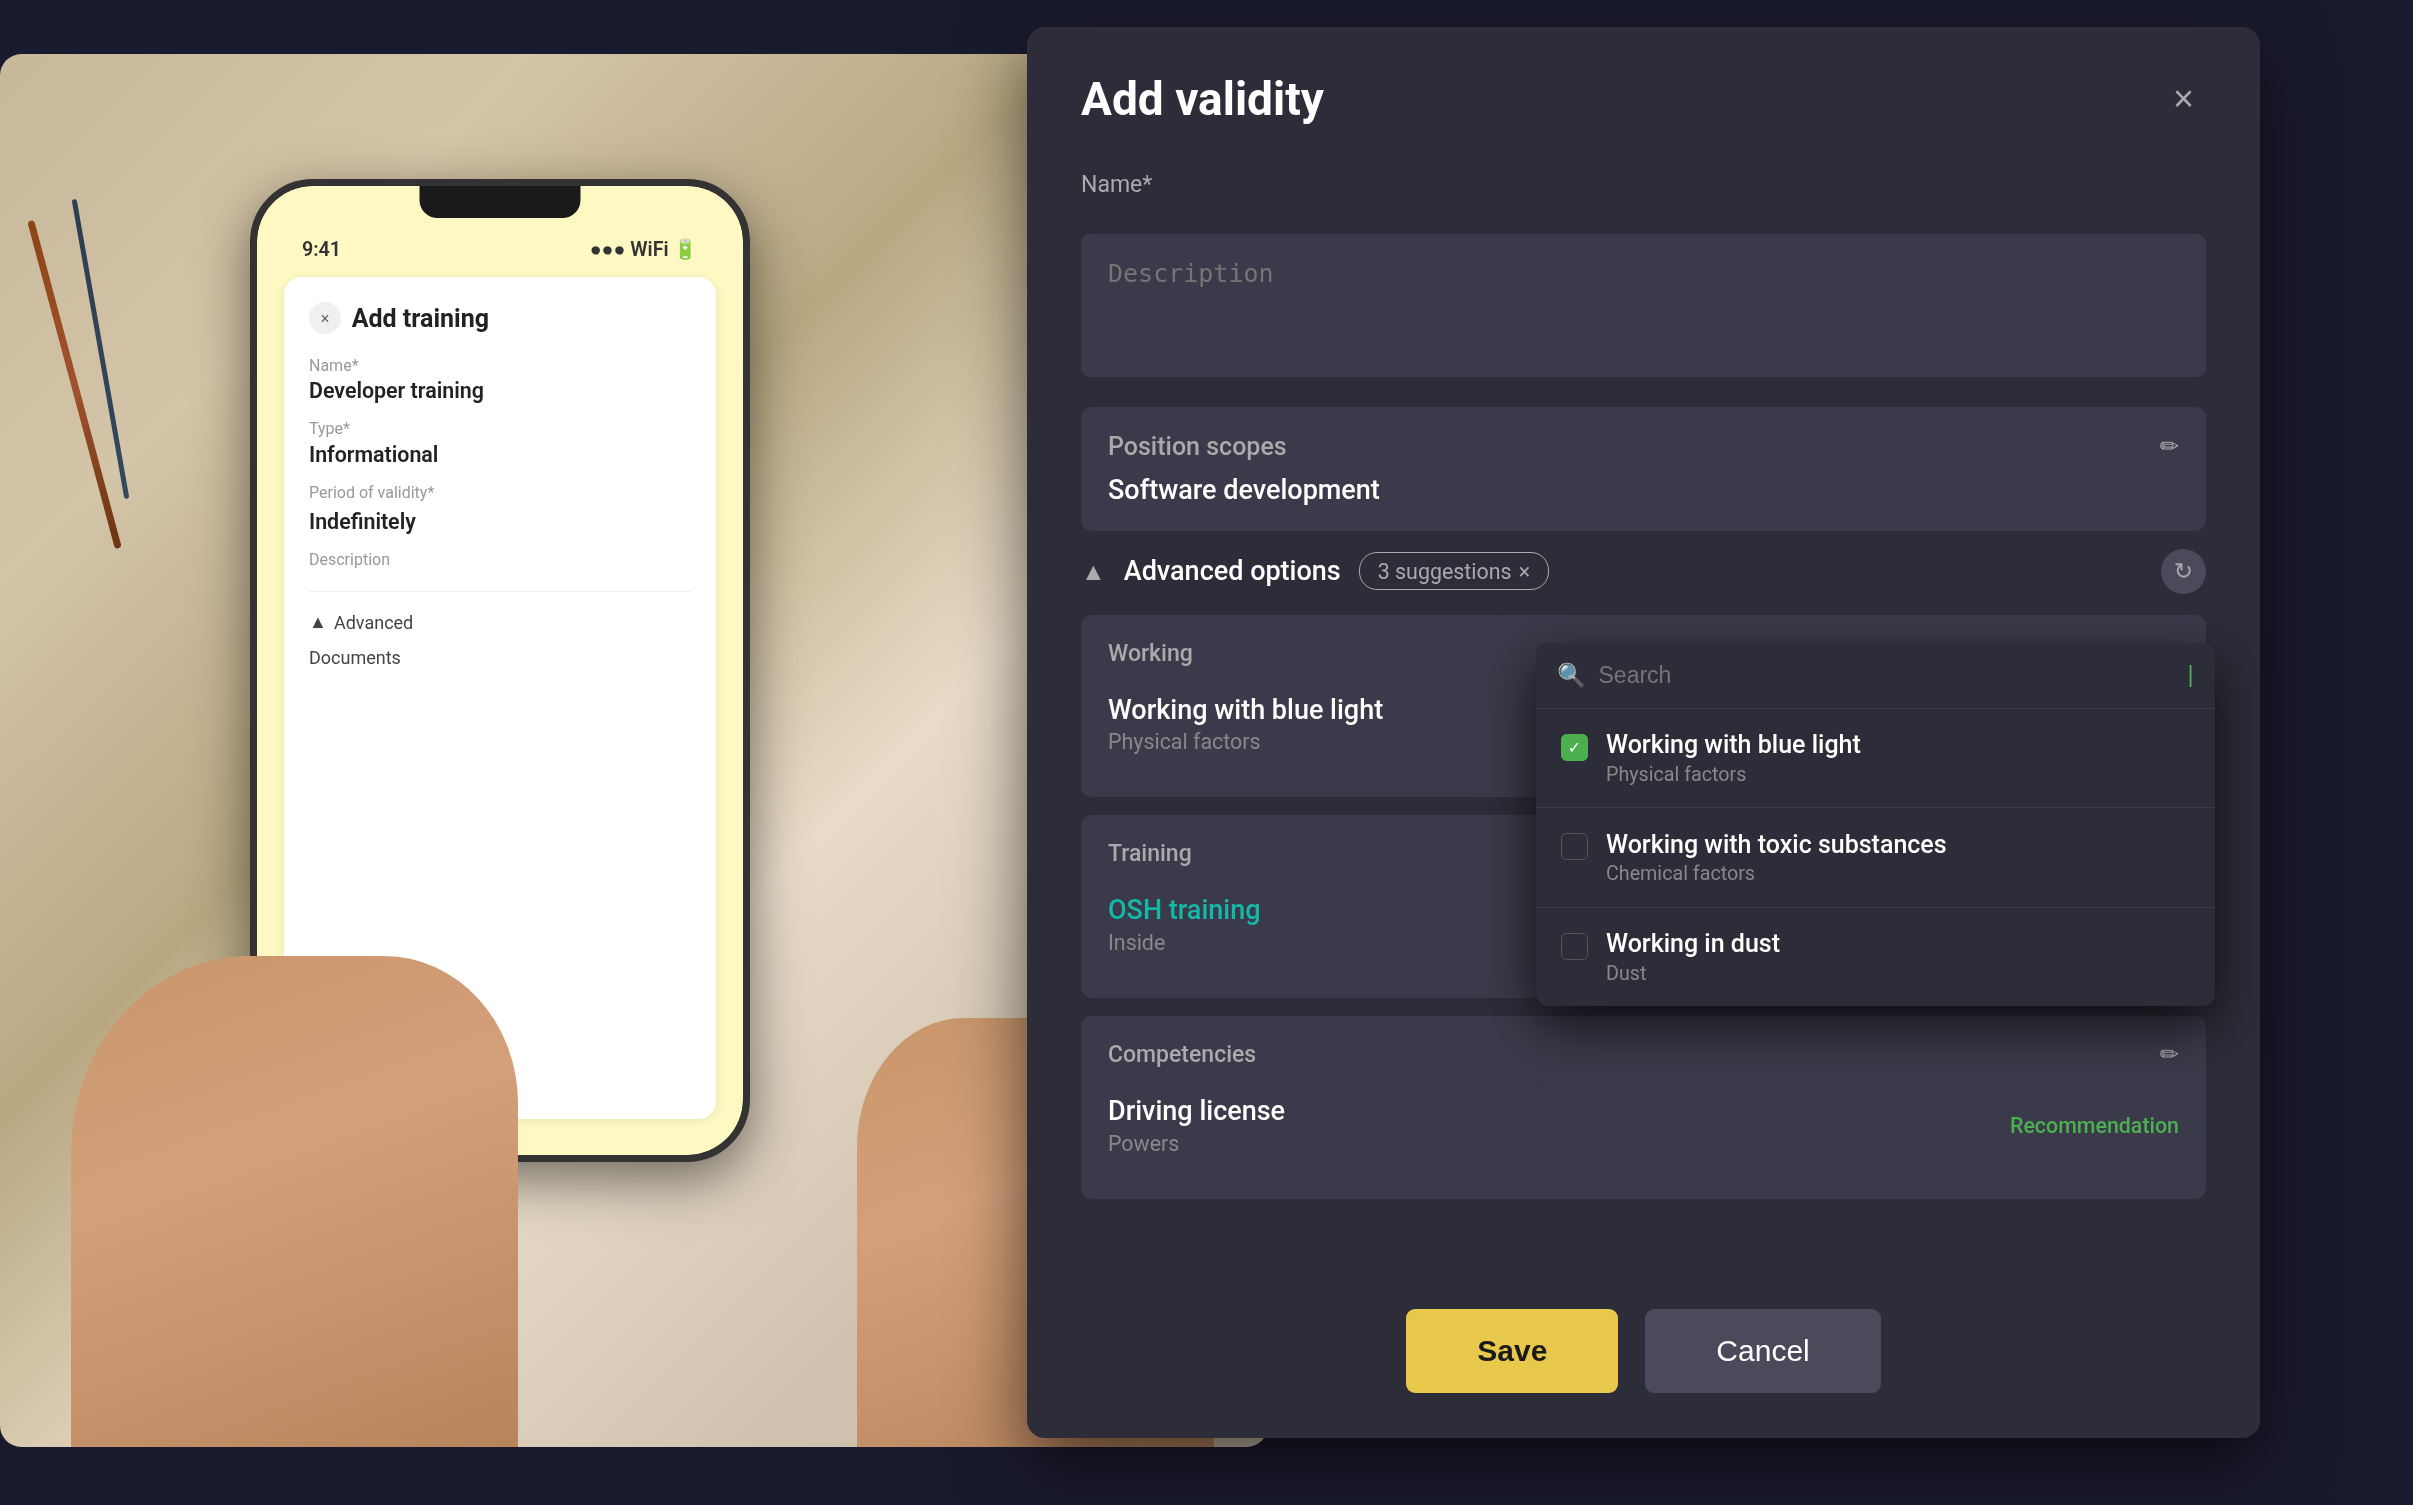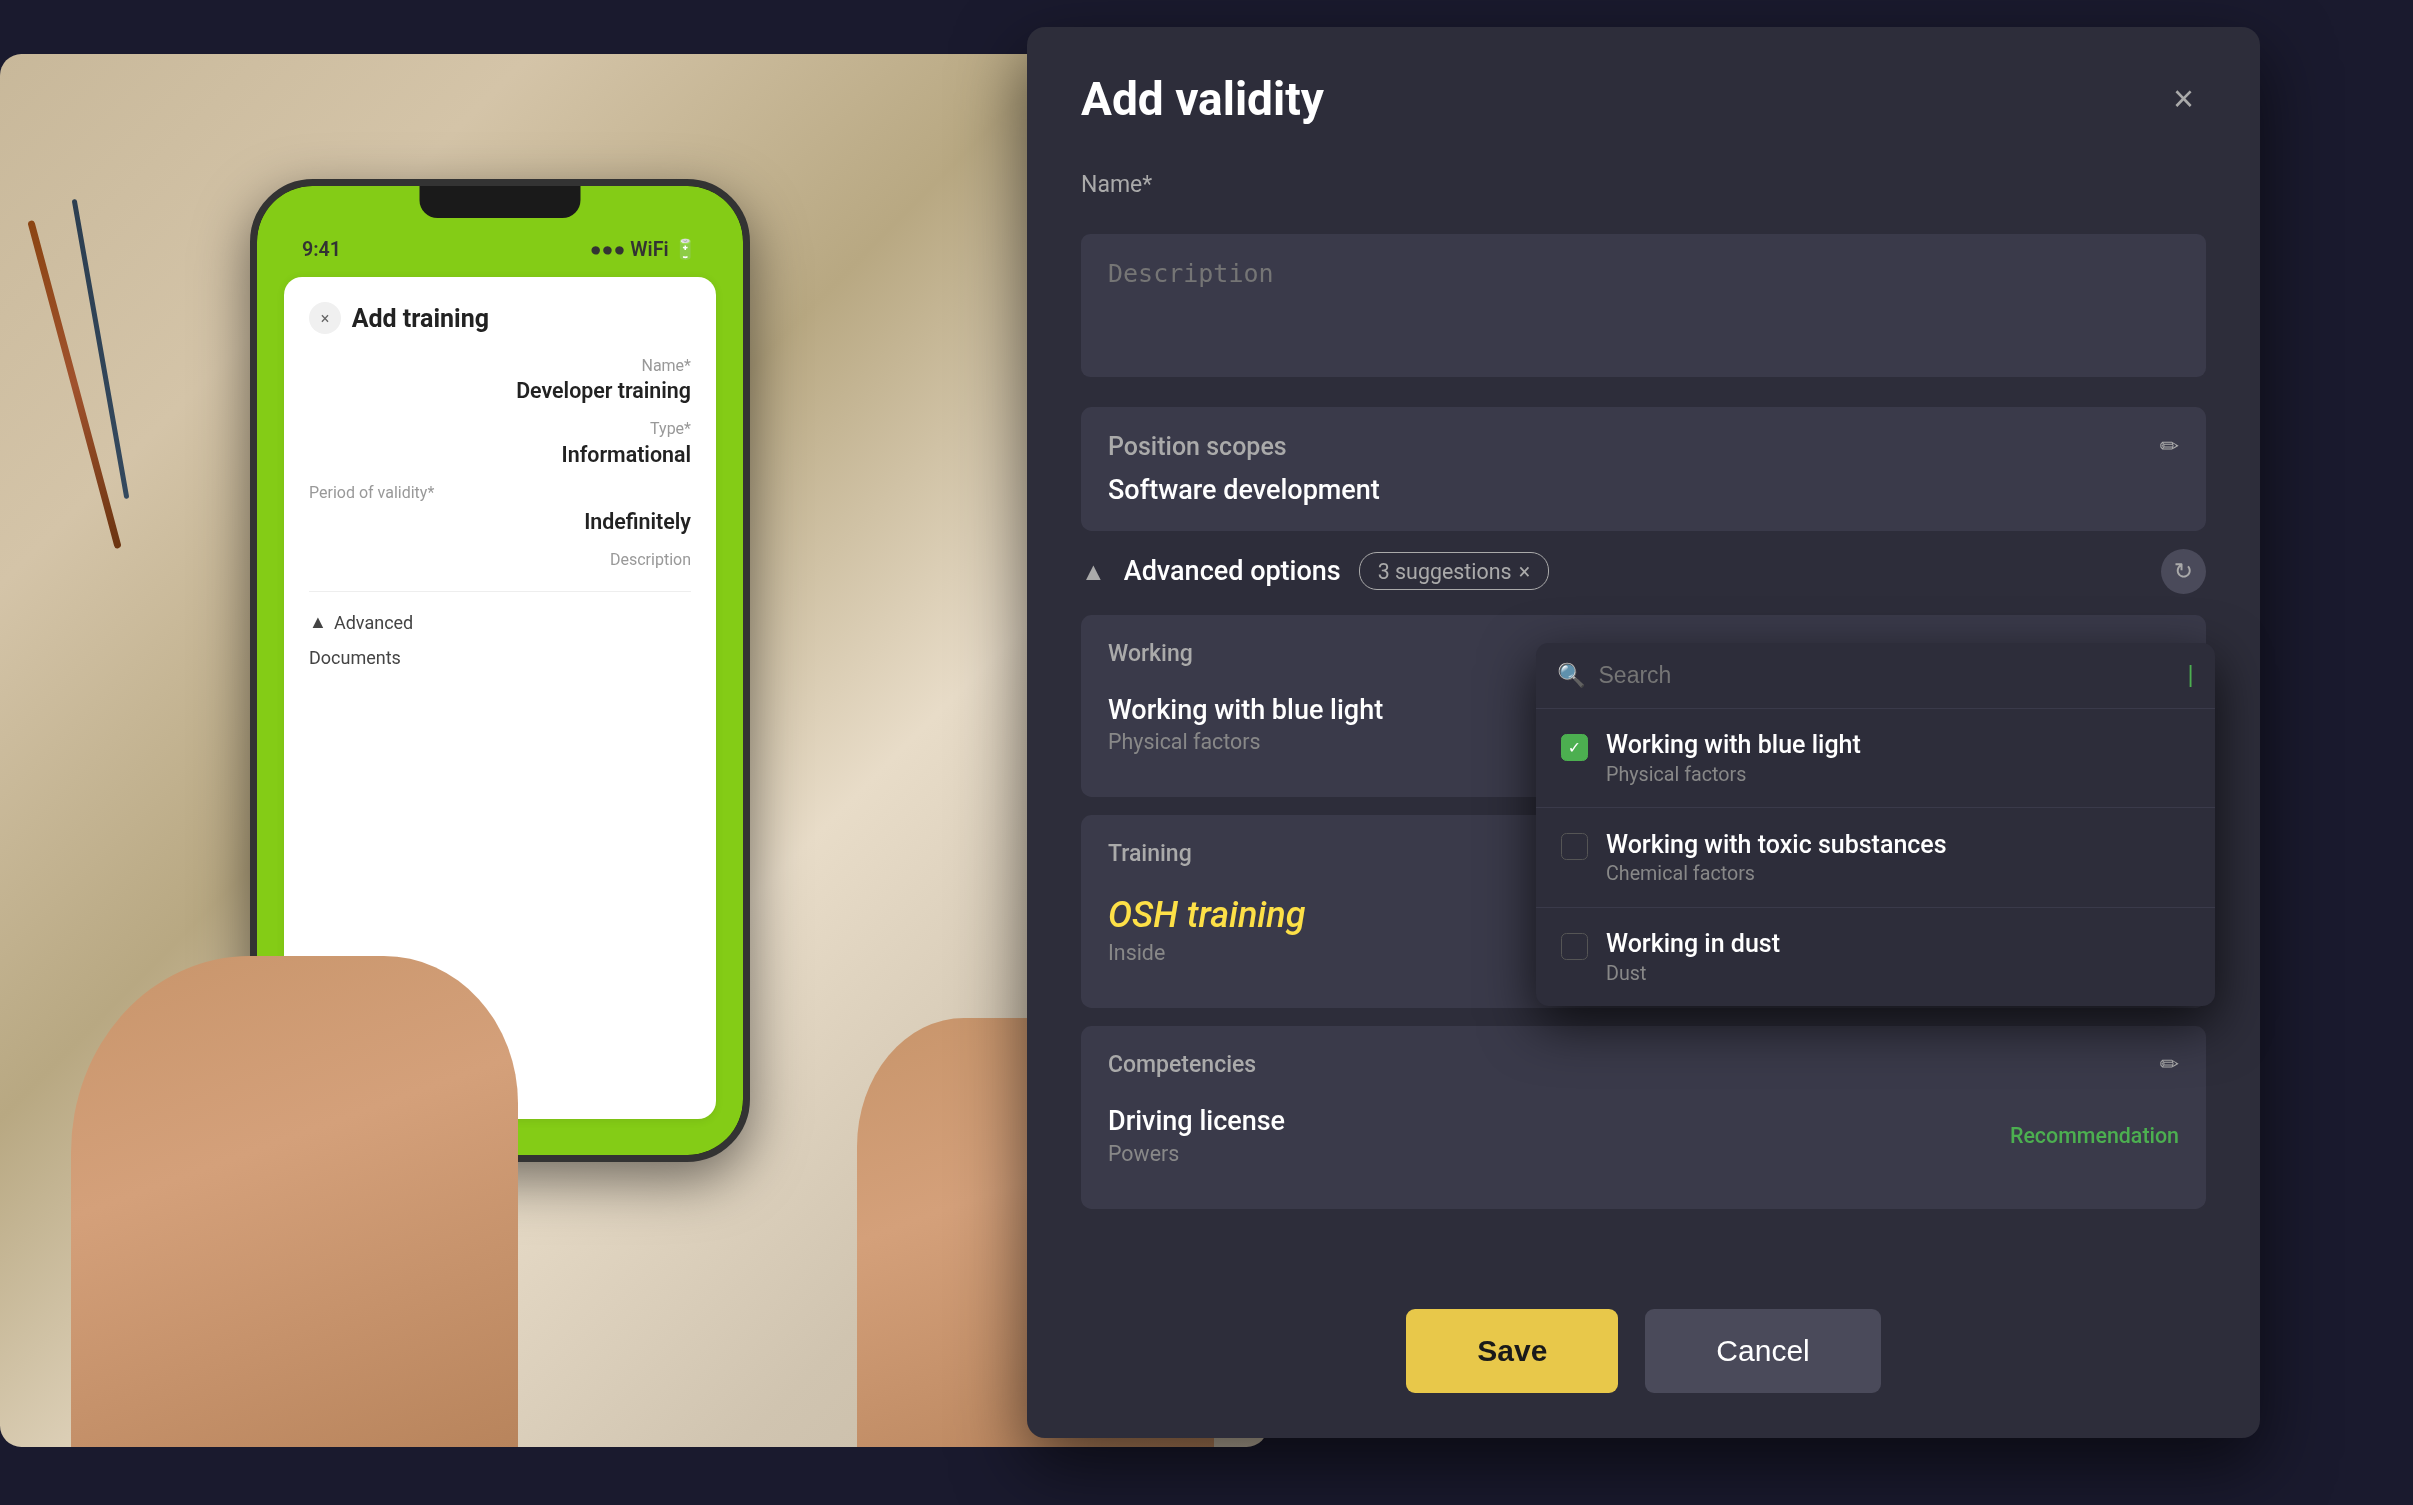--- a/index.html
+++ b/index.html
@@ -40,27 +40,26 @@
       border-radius: 63px;
       border: 7.1px solid #333;
       box-shadow: 0 18px 54px rgba(0,0,0,0.5);
       overflow: hidden;
       position: relative;
     }
 
     .phone-screen {
       width: 100%;
       height: 100%;
-      background: #84cc16;
+      background: #fef9c3;
       border-radius: 55px;
       overflow: hidden;
       padding: 36px 18px 27px;
       display: flex;
       flex-direction: column;
-      text-align: right;
     }
 
     .phone-notch {
       position: absolute;
       top: 0;
       left: 50%;
       transform: translateX(-50%);
       width: 161px;
       height: 32px;
       background: #1a1a1a;
@@ -495,24 +494,23 @@
 
     
     .training-row {
       display: flex;
       justify-content: space-between;
       align-items: center;
       padding: 18px 0;
     }
 
     .training-name {
-      font-size: 36px;
-      color: #fde047;
-      font-weight: 500;
-      font-style: italic;
+      font-size: 27px;
+      color: #14b8a6;
+      font-weight: 500;
     }
 
     .training-type {
       font-size: 21.4px;
       color: #888;
       margin-top: 3.6px;
     }
 
     .section-label-row {
       display: flex;

